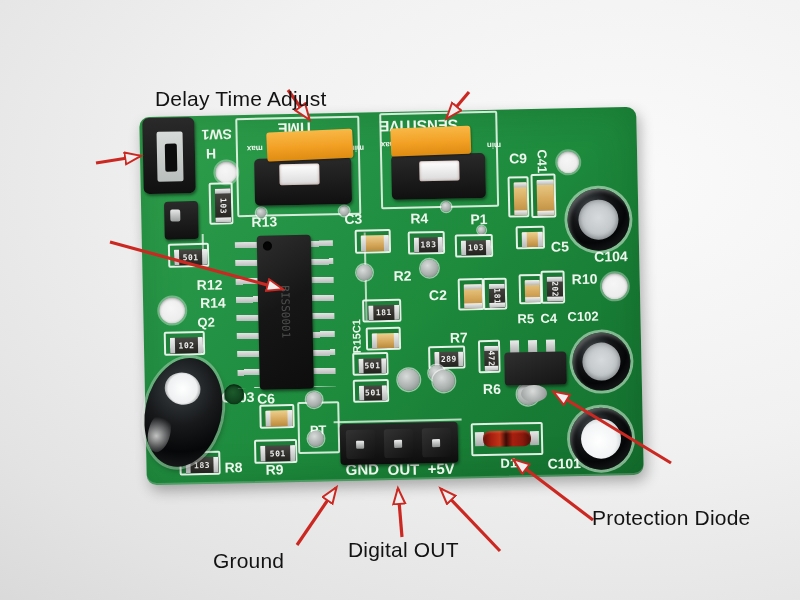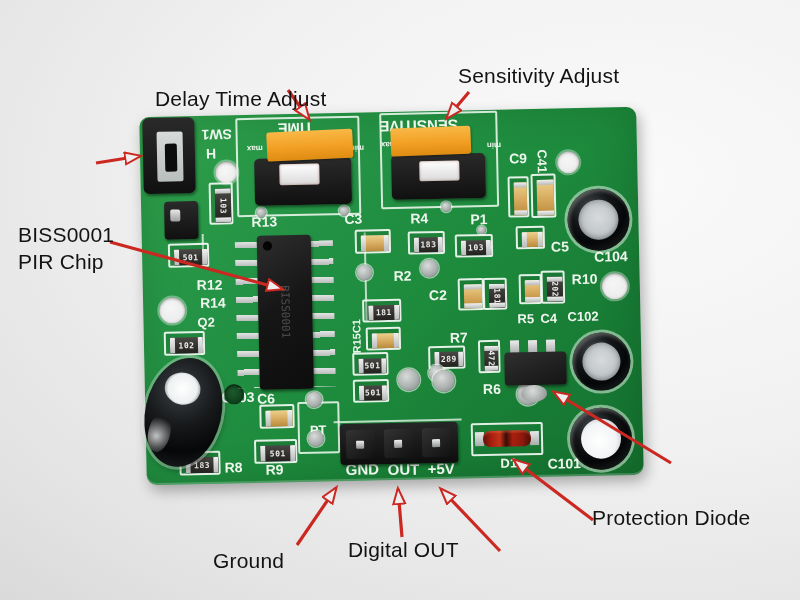--- a/index.html
+++ b/index.html
@@ -305,18 +305,16 @@
       <line x1="110" y1="242" x2="282" y2="289" marker-end="url(#ah)"></line>
       <line x1="297" y1="545" x2="336" y2="488" marker-end="url(#ah)"></line>
       <line x1="402" y1="537" x2="398" y2="489" marker-end="url(#ah)"></line>
       <line x1="500" y1="551" x2="441" y2="489" marker-end="url(#ah)"></line>
       <line x1="593" y1="520" x2="514" y2="460" marker-end="url(#ah)"></line>
       <line x1="671" y1="463" x2="554" y2="392" marker-end="url(#ah)"></line>
     </g>
   </svg>
 
   <div class="note" style="left:155px;top:63px;margin-top:23px;">Delay Time Adjust</div>
-  <div class="note" style="left:458px;top:63px;">Sensitivity Adjust</div>
-  <div class="note" style="left:18px;top:222px;width:126px;">BISS0001 PIR Chip</div>
   <div class="note" style="left:592px;top:505px;white-space:nowrap;">Protection Diode</div>
   <div class="note" style="left:348px;top:537px;white-space:nowrap;">Digital OUT</div>
   <div class="note" style="left:213px;top:548px;white-space:nowrap;">Ground</div>
 </div>
 
 </body></html>

